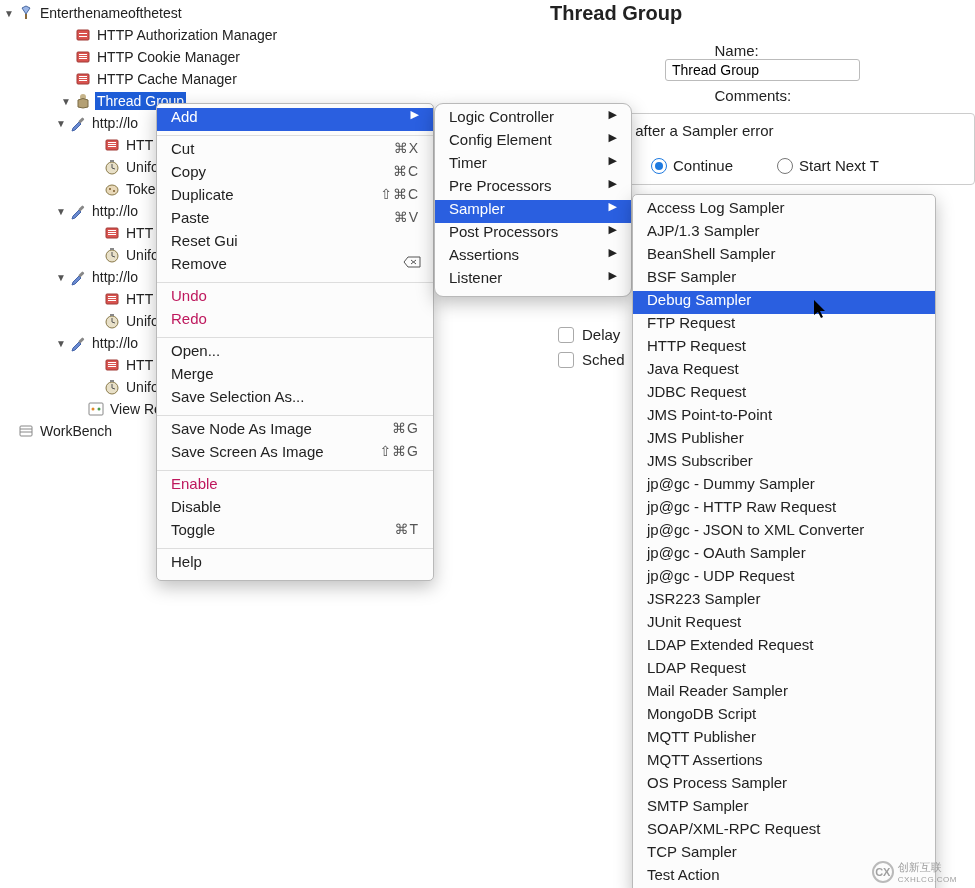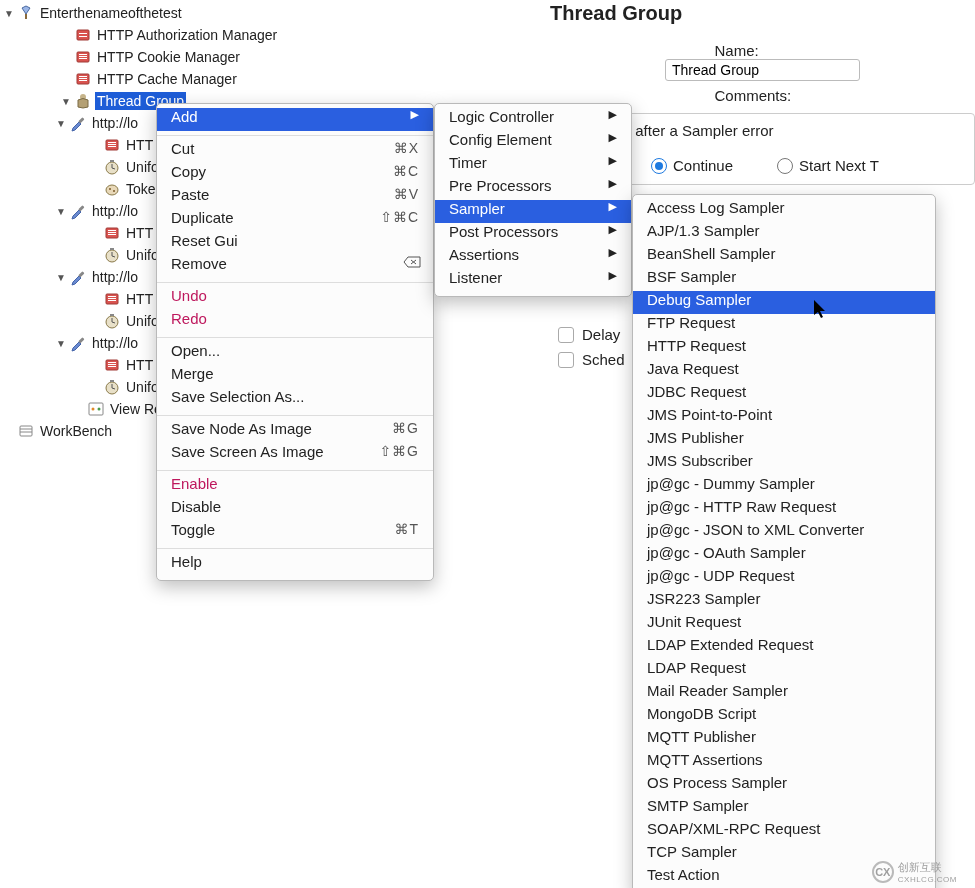--- a/index.html
+++ b/index.html
@@ -337,26 +337,26 @@
     <div class="menu-sep"></div>
     <div class="menu-item">
       <span>Cut</span>
       <span class="shortcut">⌘X</span>
     </div>
     <div class="menu-item">
       <span>Copy</span>
       <span class="shortcut">⌘C</span>
     </div>
     <div class="menu-item">
+      <span>Duplicate</span>
+      <span class="shortcut">⇧⌘C</span>
+    </div>
+    <div class="menu-item">
       <span>Paste</span>
       <span class="shortcut">⌘V</span>
-    </div>
-    <div class="menu-item">
-      <span>Duplicate</span>
-      <span class="shortcut">⇧⌘C</span>
     </div>
     <div class="menu-item">
       <span>Reset Gui</span>
     </div>
     <div class="menu-item">
       <span>Remove</span>
       <span class="shortcut"><span class="sc-del"><svg width="18" height="12">
             <path d="M5 1 L17 1 L17 11 L5 11 L1 6 Z" fill="none" stroke="#555"></path>
             <line x1="8" y1="4" x2="13" y2="8" stroke="#555"></line>
             <line x1="13" y1="4" x2="8" y2="8" stroke="#555"></line>
@@ -398,21 +398,21 @@
     <div class="menu-item">
       <span>Toggle</span>
       <span class="shortcut">⌘T</span>
     </div>
     <div class="menu-sep"></div>
     <div class="menu-item">
       <span>Help</span>
     </div>
   </div>
 
-<div class="menu" id="add-submenu" style="left:434px; top:103px; width:198px;">
+<div class="menu" id="add-submenu" style="left:434px; top:103px; width:198px;border-radius:9px;">
     <div class="menu-item">
       <span>Logic Controller</span>
       <span class="arrow">▶</span>
     </div>
     <div class="menu-item">
       <span>Config Element</span>
       <span class="arrow">▶</span>
     </div>
     <div class="menu-item">
       <span>Timer</span>

